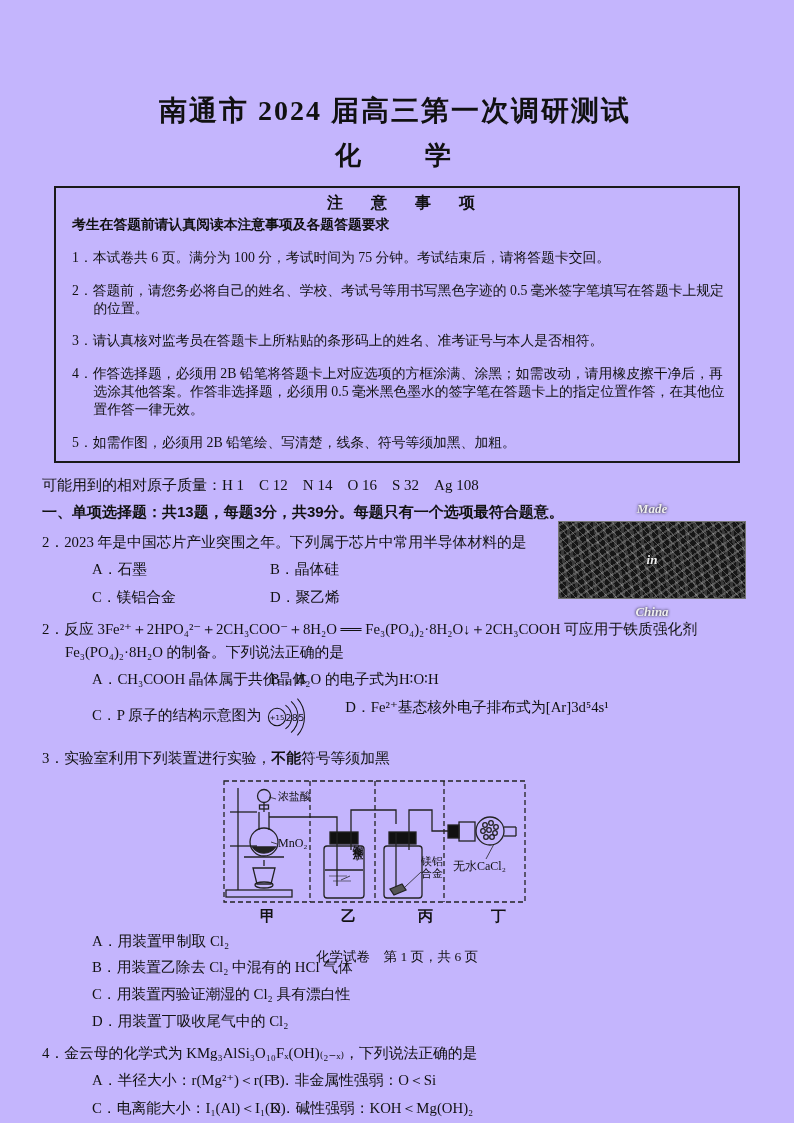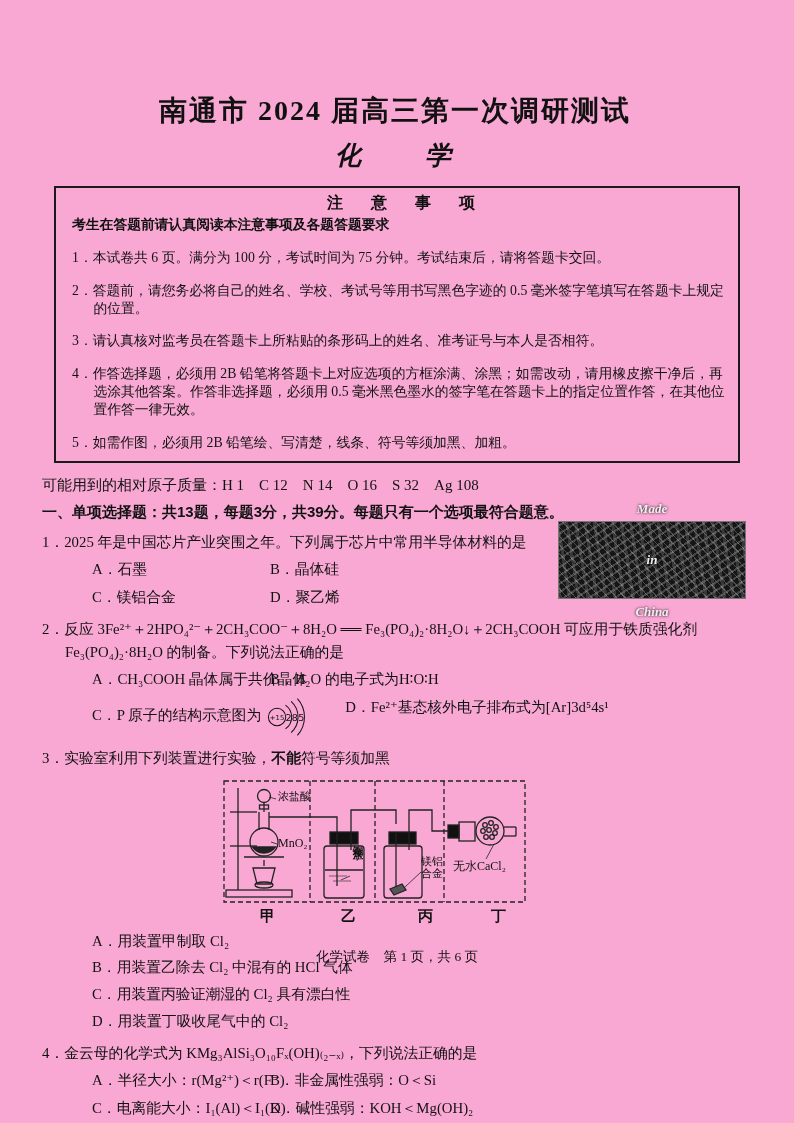--- a/index.html
+++ b/index.html
@@ -1,21 +1,21 @@
 <!DOCTYPE html>
 <html><head>
 <meta charset="utf-8">
 <style>
   html,body{margin:0;padding:0;background:#ffffff;}
-  .page{position:relative;width:794px;height:1123px;margin:0 auto;background:#f9a8d4;
+  .page{position:relative;width:794px;height:1123px;margin:0 auto;background:#c4b5fd;
         box-sizing:border-box;padding:92px 46px 0 42px;
         font-family:"Liberation Serif","DejaVu Serif",serif;color:#111;}
 
   .title{margin:0;text-align:center;font-size:28px;font-weight:700;letter-spacing:2px;}
-  .subject{margin:8px 0 0 0;text-align:center;font-size:26px;font-weight:700;letter-spacing:4px;font-style:italic;}
+  .subject{margin:8px 0 0 0;text-align:center;font-size:26px;font-weight:700;letter-spacing:4px;}
 
   .notice{border:2px solid #1a1a1a;margin:13px 8px 0 12px;padding:5px 2px 9px 16px;
           font-size:13.8px;line-height:1.3;}
   .notice-title{text-align:center;font-weight:700;font-size:16px;letter-spacing:6px;
                 font-family:"Liberation Sans","DejaVu Sans",sans-serif;}
   .notice-sub{font-weight:700;font-family:"Liberation Sans","DejaVu Sans",sans-serif;margin-top:2px;}
   .notice-item{padding-left:1.55em;text-indent:-1.55em;margin-top:15px;}
 
   .masses{margin:13px 0 0 0;font-size:15px;}
   .section-head{margin:8px 0 0 0;font-size:15px;font-weight:700;
@@ -80,21 +80,21 @@
 
   <p class="masses">可能用到的相对原子质量：H 1　C 12　N 14　O 16　S 32　Ag 108</p>
   <p class="section-head">一、单项选择题：共13题，每题3分，共39分。每题只有一个选项最符合题意。</p>
 
   <div class="q">
     <div class="chip">
       <span>Made</span>
       <span>in</span>
       <span>China</span>
     </div>
-    <p class="stem">1．2025 年是中国芯片产业突围之年。下列属于芯片中常用半导体材料的是</p>
+    <p class="stem">2．2023 年是中国芯片产业突围之年。下列属于芯片中常用半导体材料的是</p>
     <div class="opts2">
       <span>A．石墨</span>
       <span>B．晶体硅</span>
       <span>C．镁铝合金</span>
       <span>D．聚乙烯</span>
     </div>
   </div>
 
   <div class="q">
     <p class="stem">2．反应 3Fe²⁺＋2HPO₄²⁻＋2CH₃COO⁻＋8H₂O ══ Fe₃(PO₄)₂·8H₂O↓＋2CH₃COOH 可应用于铁质强化剂 Fe₃(PO₄)₂·8H₂O 的制备。下列说法正确的是</p>

